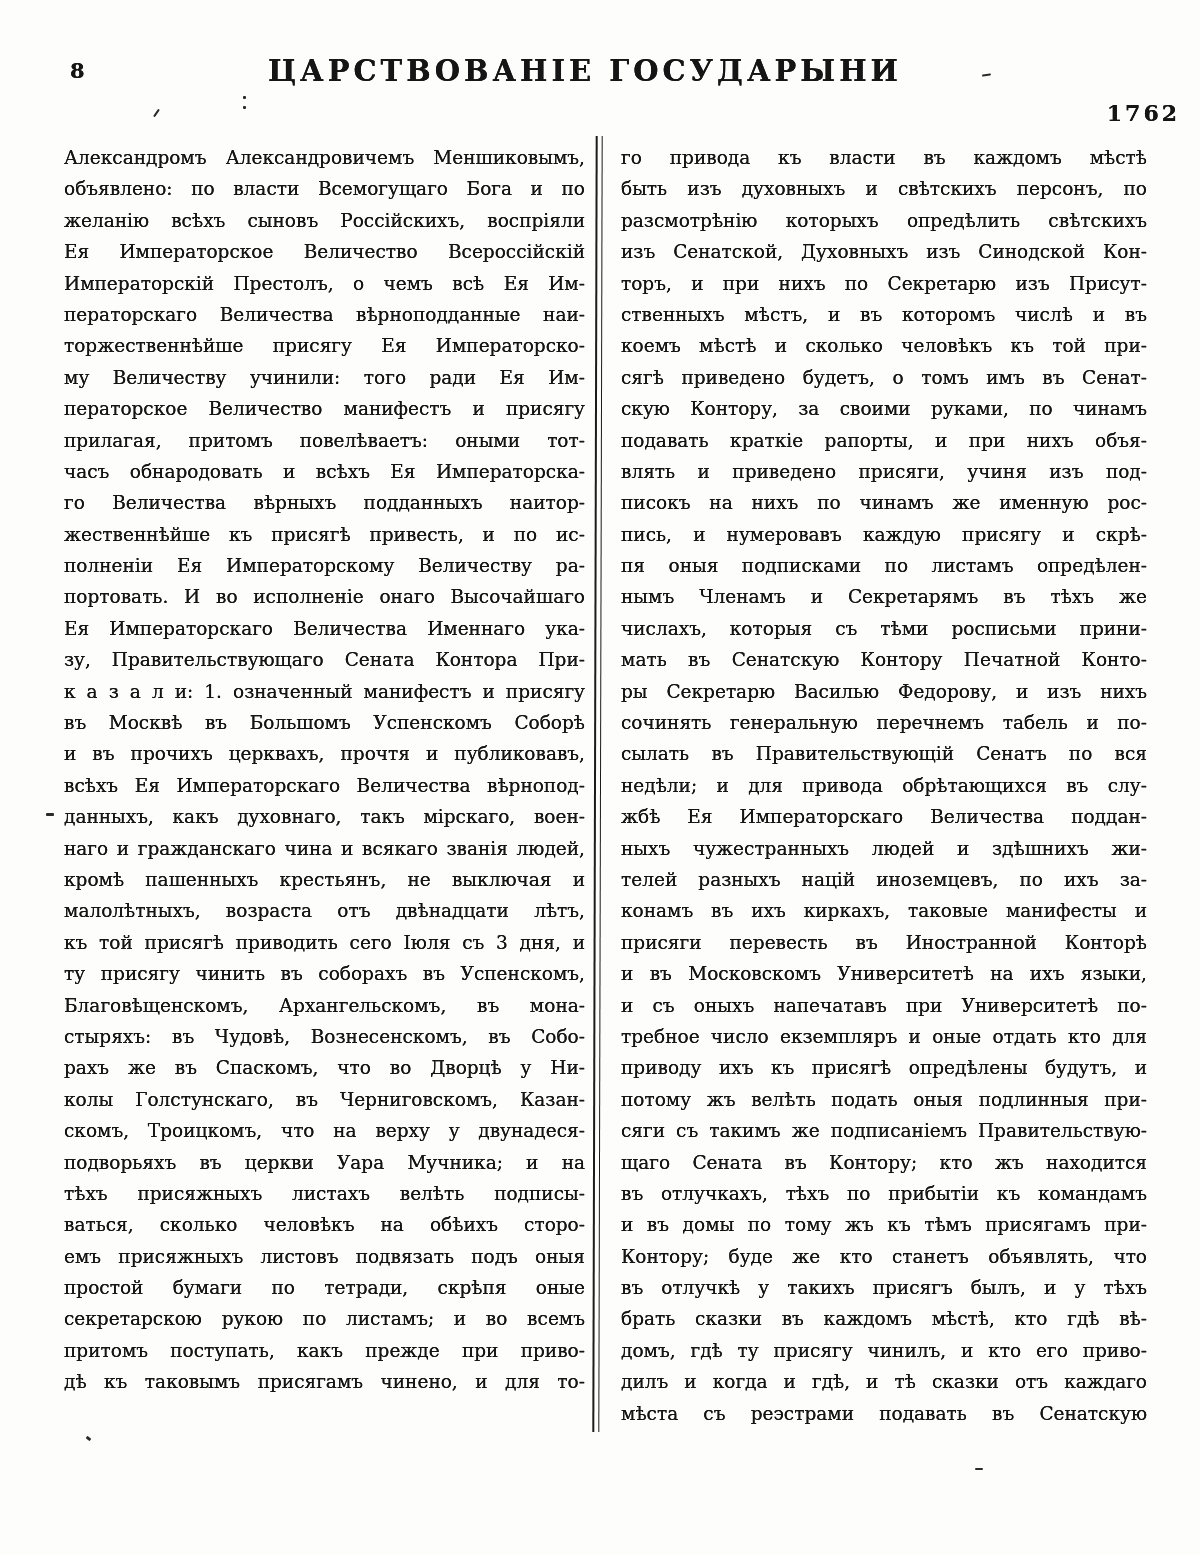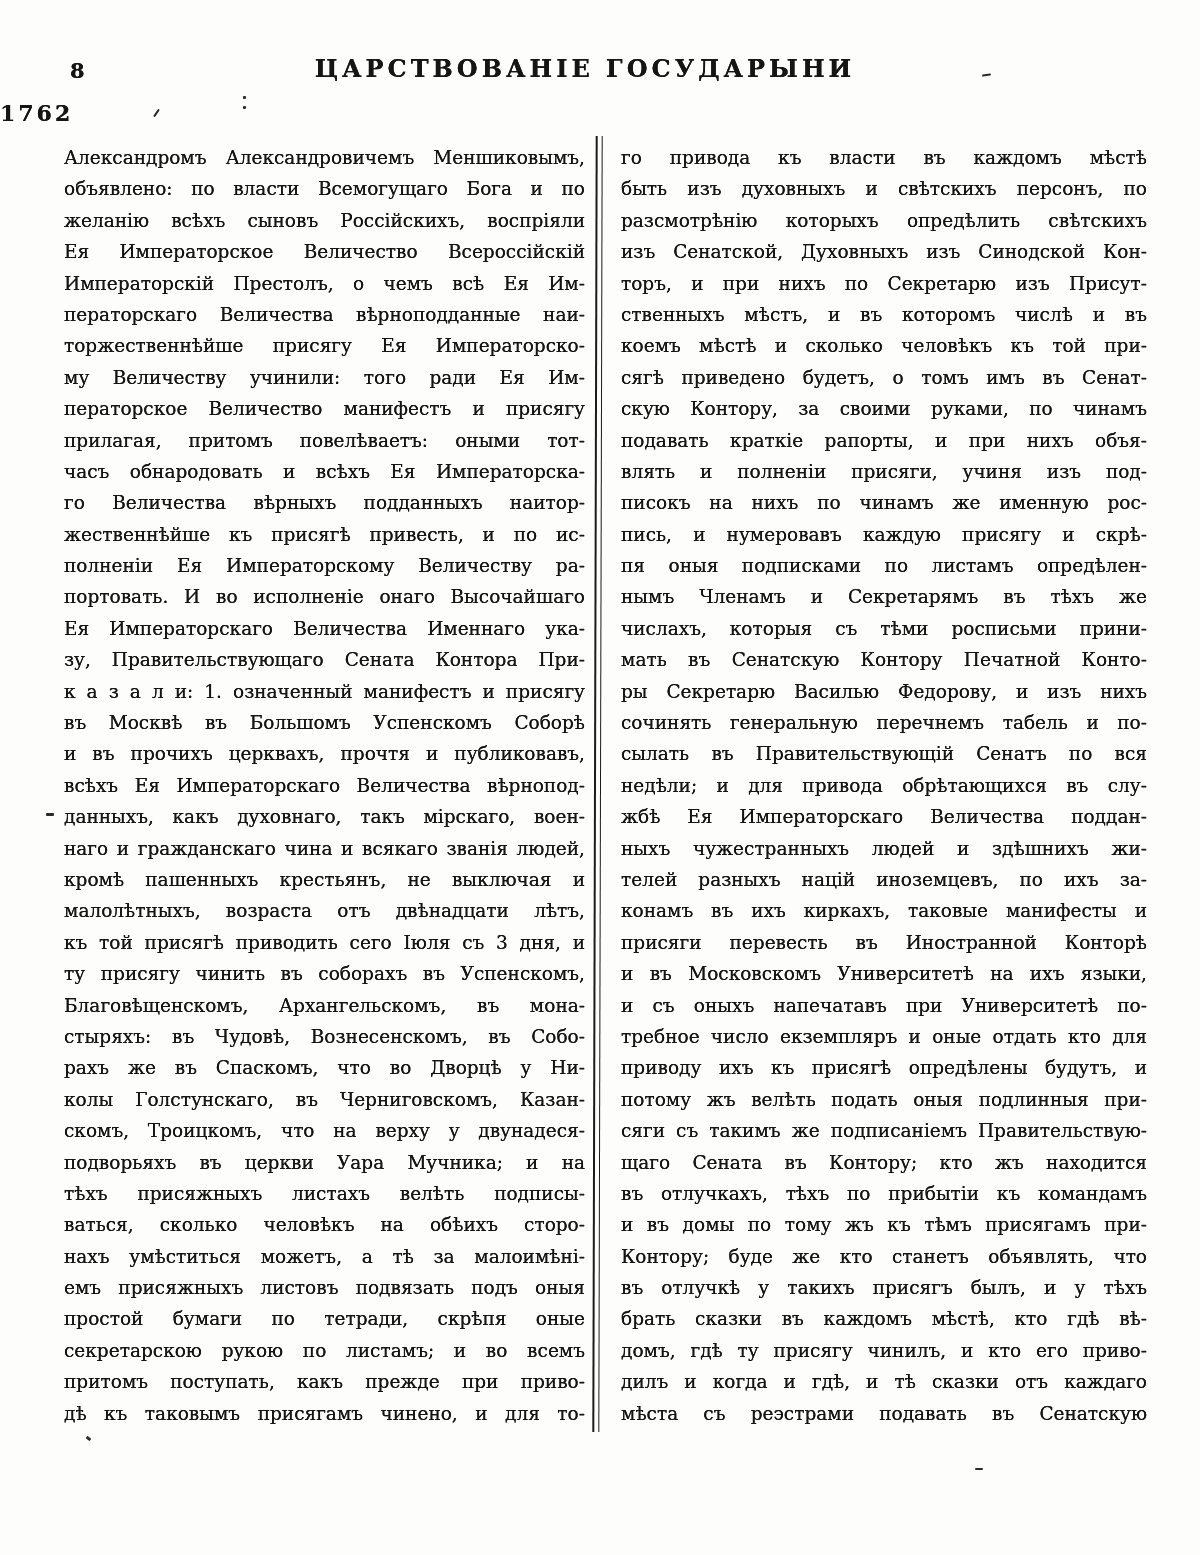--- a/index.html
+++ b/index.html
@@ -23,32 +23,32 @@
     font-size: 21px;
     font-weight: bold;
     text-shadow: 0 0 0.5px #151515;
   }
   .header-title {
     position: absolute;
     left: 0;
     top: 54px;
     width: 1170px;
     text-align: center;
-    font-size: 24px;
+    font-size: 29px;
     font-weight: bold;
     letter-spacing: 4px;
     white-space: nowrap;
     text-shadow: 0 0 0.6px #151515;
   }
   .year-heading {
     position: absolute;
     left: 0;
     top: 100px;
     width: 1180px;
-    text-align: left;
+    text-align: right;
     font-size: 22px;
     font-weight: bold;
     letter-spacing: 3px;
     text-shadow: 0 0 0.6px #151515;
   }
   .column {
     position: absolute;
     top: 142px;
     font-size: 18.5px;
     line-height: 31.4px;
@@ -127,42 +127,41 @@
       <div class="text-line">къ той присягѣ приводить сего Іюля съ 3 дня, и</div>
       <div class="text-line">ту присягу чинить въ соборахъ въ Успенскомъ,</div>
       <div class="text-line">Благовѣщенскомъ, Архангельскомъ, въ мона-</div>
       <div class="text-line">стыряхъ: въ Чудовѣ, Вознесенскомъ, въ Собо-</div>
       <div class="text-line">рахъ же въ Спаскомъ, что во Дворцѣ у Ни-</div>
       <div class="text-line">колы Голстунскаго, въ Черниговскомъ, Казан-</div>
       <div class="text-line">скомъ, Троицкомъ, что на верху у двунадеся-</div>
       <div class="text-line">подворьяхъ въ церкви Уара Мучника; и на</div>
       <div class="text-line">тѣхъ присяжныхъ листахъ велѣть подписы-</div>
       <div class="text-line">ваться, сколько человѣкъ на обѣихъ сторо-</div>
-      <div class="text-line">нахъ умѣститься можетъ, а тѣ за малоимѣні-</div>
       <div class="text-line">емъ присяжныхъ листовъ подвязать подъ оныя</div>
       <div class="text-line">простой бумаги по тетради, скрѣпя оные</div>
       <div class="text-line">секретарскою рукою по листамъ; и во всемъ</div>
       <div class="text-line">притомъ поступать, какъ прежде при приво-</div>
       <div class="text-line">дѣ къ таковымъ присягамъ чинено, и для то-</div>
     </div>
 
   <div class="column-divider"></div>
 
   <div class="column column-right">
       <div class="text-line">го привода къ власти въ каждомъ мѣстѣ</div>
       <div class="text-line">быть изъ духовныхъ и свѣтскихъ персонъ, по</div>
       <div class="text-line">разсмотрѣнію которыхъ опредѣлить свѣтскихъ</div>
       <div class="text-line">изъ Сенатской, Духовныхъ изъ Синодской Кон-</div>
       <div class="text-line">торъ, и при нихъ по Секретарю изъ Присут-</div>
       <div class="text-line">ственныхъ мѣстъ, и въ которомъ числѣ и въ</div>
       <div class="text-line">коемъ мѣстѣ и сколько человѣкъ къ той при-</div>
       <div class="text-line">сягѣ приведено будетъ, о томъ имъ въ Сенат-</div>
       <div class="text-line">скую Контору, за своими руками, по чинамъ</div>
       <div class="text-line">подавать краткіе рапорты, и при нихъ объя-</div>
-      <div class="text-line">влять и полненіи присяги, учиня изъ под-</div>
+      <div class="text-line">влять и приведено присяги, учиня изъ под-</div>
       <div class="text-line">писокъ на нихъ по чинамъ же именную рос-</div>
       <div class="text-line">пись, и нумеровавъ каждую присягу и скрѣ-</div>
       <div class="text-line">пя оныя подписками по листамъ опредѣлен-</div>
       <div class="text-line">нымъ Членамъ и Секретарямъ въ тѣхъ же</div>
       <div class="text-line">числахъ, которыя съ тѣми росписьми прини-</div>
       <div class="text-line">мать въ Сенатскую Контору Печатной Конто-</div>
       <div class="text-line">ры Секретарю Василью Федорову, и изъ нихъ</div>
       <div class="text-line">сочинять генеральную перечнемъ табель и по-</div>
       <div class="text-line">сылать въ Правительствующій Сенатъ по вся</div>
       <div class="text-line">недѣли; и для привода обрѣтающихся въ слу-</div>

